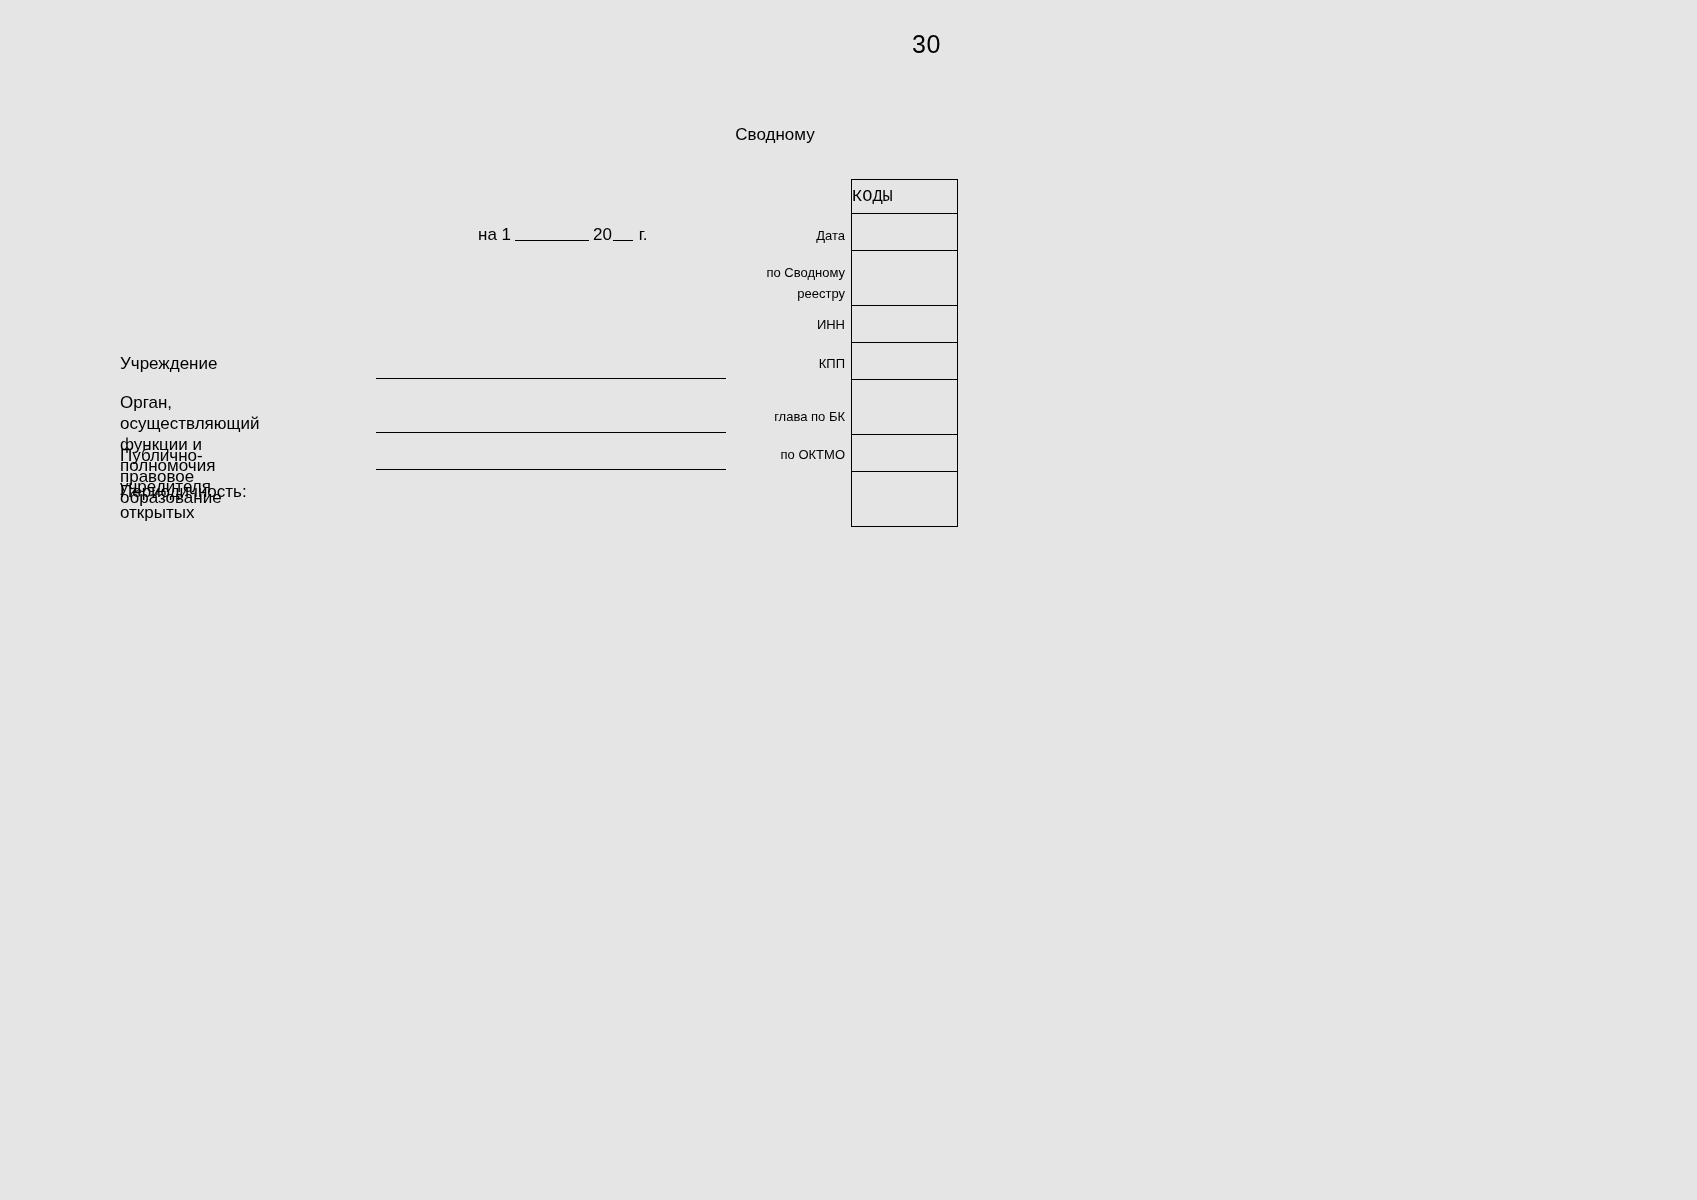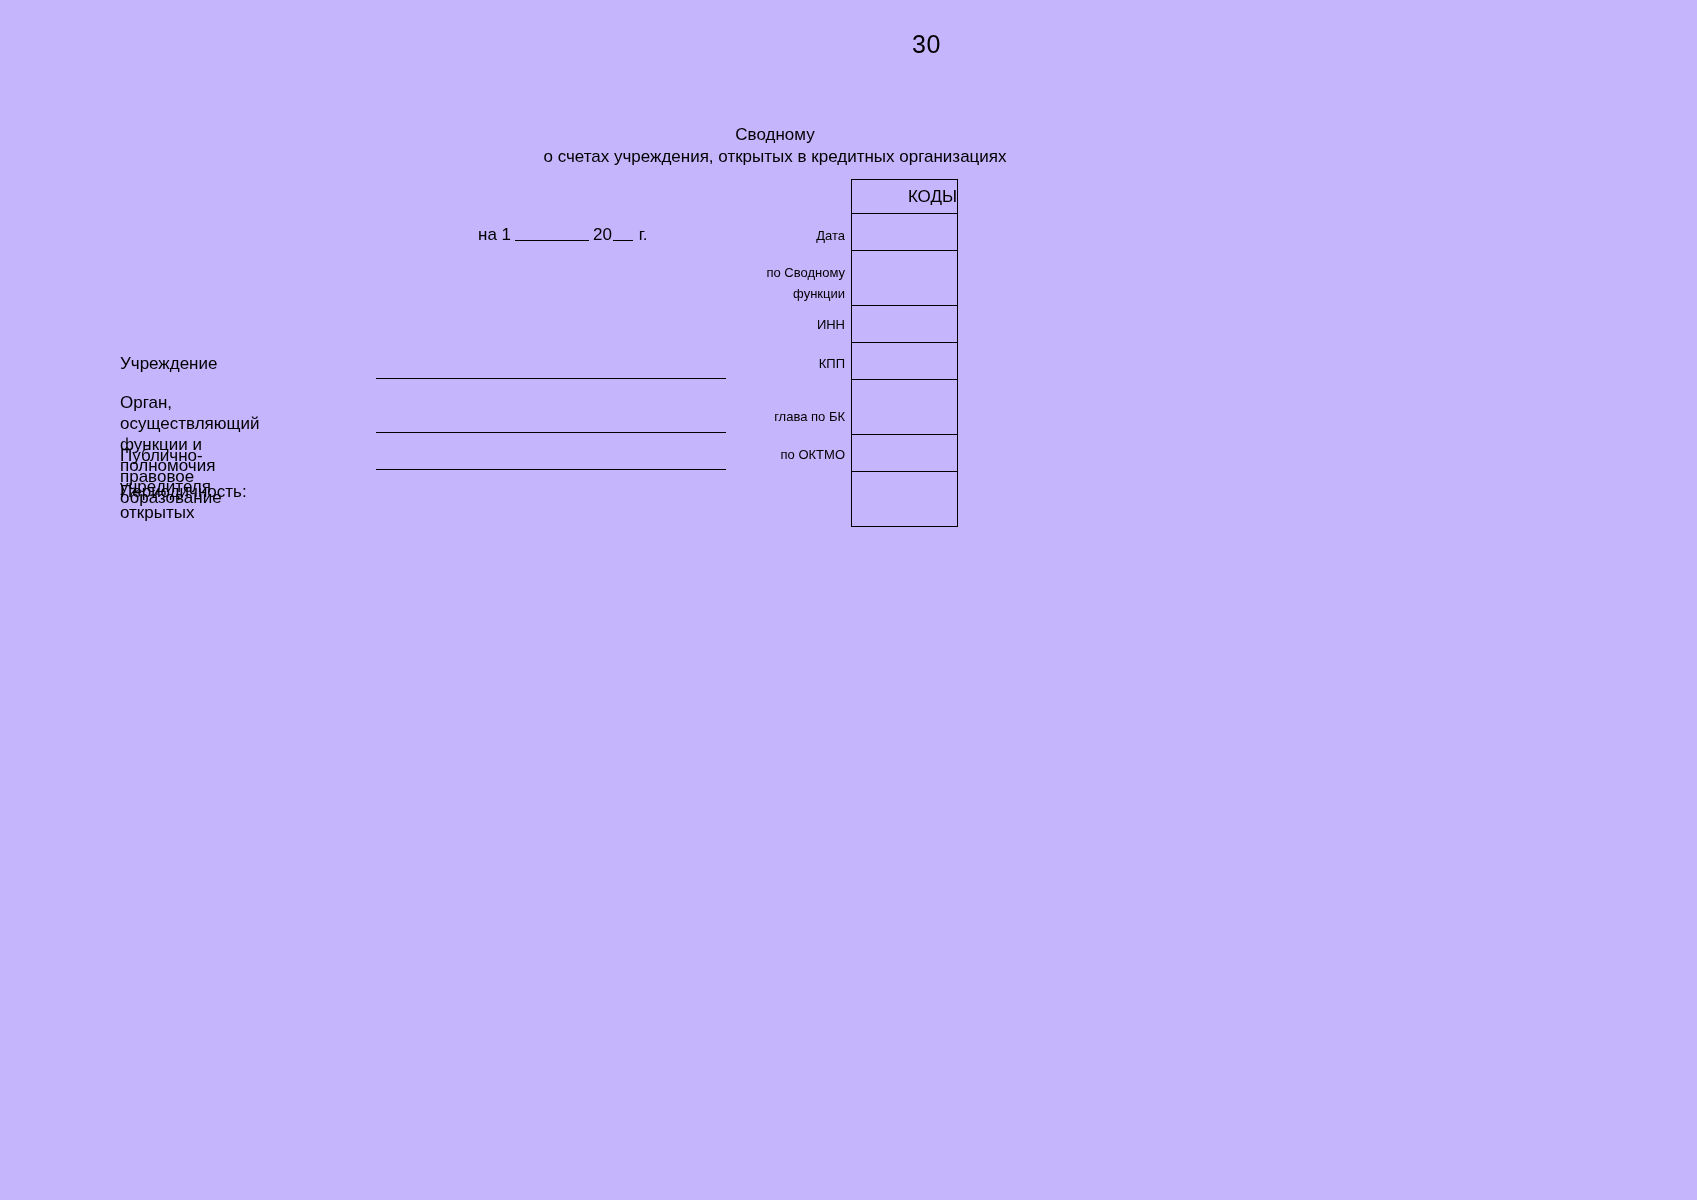--- a/index.html
+++ b/index.html
@@ -8,21 +8,21 @@
     background: #ffffff;
   }
   body {
     font-family: "Liberation Sans", sans-serif;
     color: #000000;
   }
   #page {
     position: relative;
     width: 1697px;
     height: 1200px;
-    background: #c4b5fd;
+    background: #e5e5e5;
     overflow: hidden;
   }
 
   
   .page-number {
     position: absolute;
     left: 0;
     top: 30px;
     width: 1697px;
     text-align: center;
@@ -97,23 +97,24 @@
     position: absolute;
     left: 851px;
     top: 179px;
     width: 107px;
     border-collapse: collapse;
   }
   .codes-table td {
     border: 1px solid #000;
     width: 107px;
     padding: 0;
-    text-align: right;
+    text-align: left;
     vertical-align: middle;
     font-size: 17px;
+    font-family: Liberation Mono, monospace;
   }
   .codes-head { height: 33px; }
   .codes-cell { height: 36px; }
   .codes-cell-tall { height: 54px; }
 
   
   .code-caption {
     position: absolute;
     text-align: right;
     font-size: 13px;
@@ -133,21 +134,20 @@
 <body>
 
 <div id="page">
 
   <div class="page-number">
     <span>30</span>
   </div>
 
   <div class="doc-title">
     <span class="t-line">Сводному</span>
-    <span class="t-line">о счетах учреждения, открытых в кредитных организациях</span>
   </div>
 
   <div class="date-line">
     <span>на 1</span><span class="blank-long"></span><span>20</span><span class="blank-short"></span>&nbsp;<span>г.</span>
   </div>
 
   <div class="field-row" id="row-institution">
     <span class="field-label">Учреждение</span>
   </div>
   <div class="field-rule" id="rule-institution"></div>
@@ -162,21 +162,21 @@
     <span class="field-label">Публично-правовое образование</span>
   </div>
   <div class="field-rule" id="rule-publicentity"></div>
 
   <div class="field-row" id="row-periodicity">
     <span class="field-label">Периодичность: открытых</span>
   </div>
 
   <div class="code-caption" id="cap-date">Дата</div>
   <div class="code-caption" id="cap-registry">по Сводному
-функции</div>
+реестру</div>
   <div class="code-caption" id="cap-inn">ИНН</div>
   <div class="code-caption" id="cap-kpp">КПП</div>
   <div class="code-caption" id="cap-glavabk">глава по БК</div>
   <div class="code-caption" id="cap-oktmo">по ОКТМО</div>
 
   <table class="codes-table">
     <tbody>
       <tr>
         <td class="codes-head">КОДЫ</td>
       </tr>

